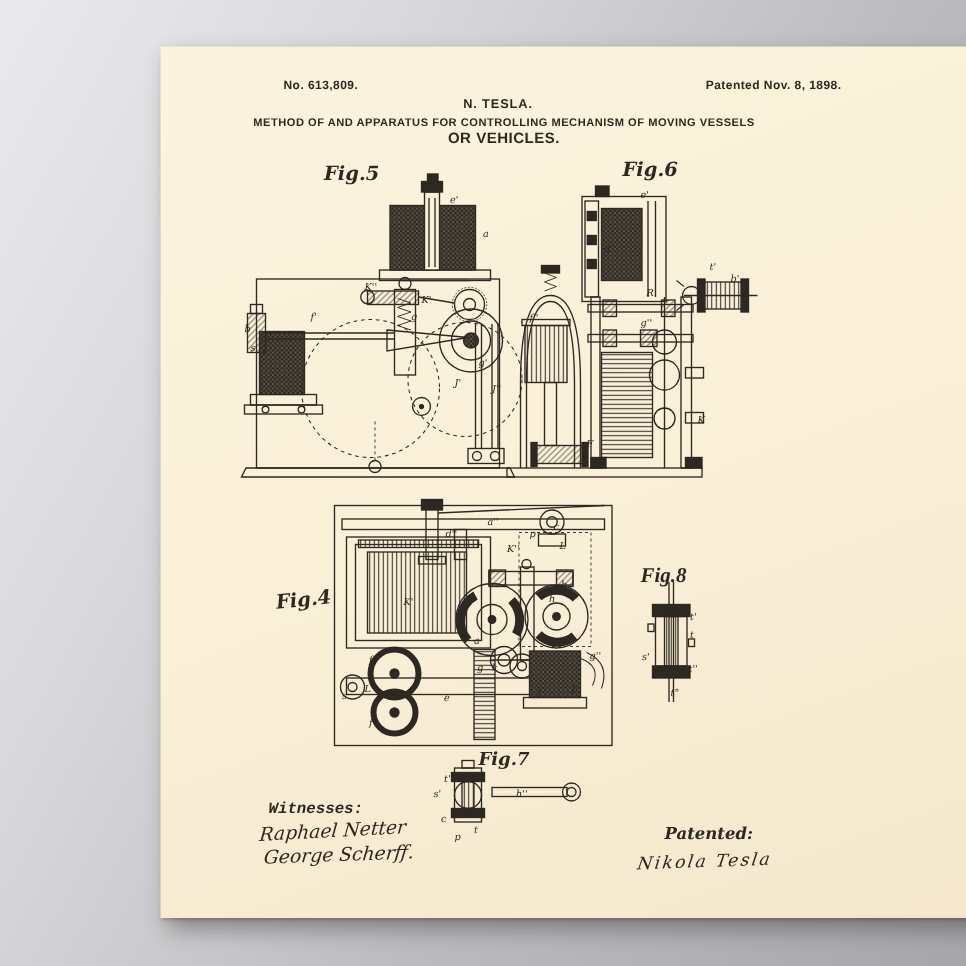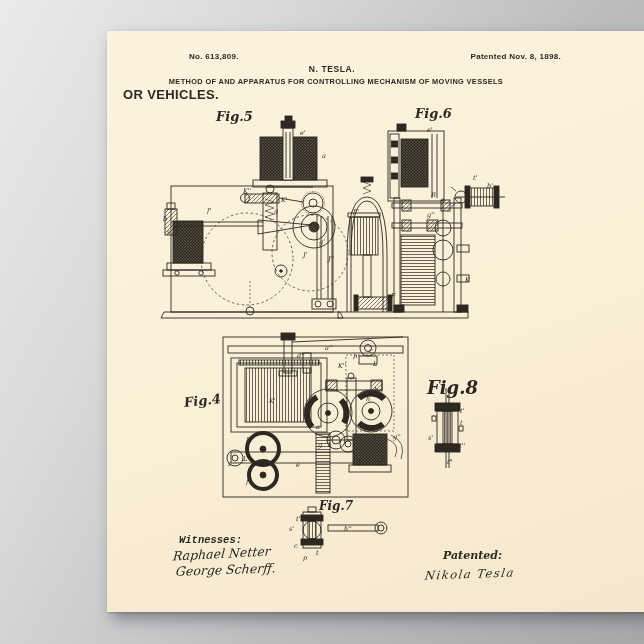--- a/index.html
+++ b/index.html
@@ -14,26 +14,26 @@
     position:absolute;left:107px;top:31px;width:546px;height:581px;
     background:linear-gradient(160deg,#fcf3df 0%,#faf0d8 50%,#f4e7cc 100%);
     box-shadow:5px 7px 14px rgba(50,50,55,0.45), 1px 1px 2px rgba(80,70,55,0.35);
     color:#2d2821;
   }
   .abs{position:absolute;white-space:nowrap;}
   .hdr-num{left:82px;top:21px;font-size:8px;font-weight:bold;letter-spacing:0.3px;}
   .hdr-date{right:92px;top:21px;font-size:8px;font-weight:bold;letter-spacing:0.3px;text-align:center;}
   .hdr-center{left:0;top:33px;width:450px;text-align:center;font-size:8.5px;font-weight:bold;letter-spacing:0.6px;}
   .hdr-title{left:0;top:46px;width:458px;text-align:center;font-size:7.4px;font-weight:bold;letter-spacing:0.35px;}
-  .hdr-title2{left:0;top:56px;width:458px;font-size:13px;font-weight:bold;letter-spacing:0.35px;margin-left:16px;}
+  .hdr-title2{left:0;top:56px;width:458px;text-align:center;font-size:10px;font-weight:bold;letter-spacing:0.35px;}
   .figlabel{font-family:"DejaVu Serif",serif;font-style:italic;font-weight:bold;color:#2d2821;}
   .fl5{left:109px;top:78px;font-size:13px;}
   .fl6{left:308px;top:75px;font-size:13px;}
   .fl4{left:77px;top:362px;font-size:13px;transform:rotate(-6deg);}
-  .fl8{left:320px;top:346px;font-size:18px;}
+  .fl8{left:320px;top:346px;font-size:14px;font-family:Liberation Serif, serif;}
   .fl7{left:212px;top:468px;font-size:12px;}
   .art{position:absolute;left:0;top:0;width:464px;height:581px;}
   .ref-layer{position:absolute;left:0;top:0;width:464px;height:581px;pointer-events:none;}
   .ref-label{position:absolute;font-family:"DejaVu Serif",serif;font-style:italic;font-size:6.5px;color:#2d2821;line-height:1;}
   .witnesses{left:72px;top:503px;font-family:Liberation Mono, monospace;font-style:italic;font-weight:bold;font-size:10.5px;}
   .sig{font-family:"DejaVu Serif",serif;font-style:italic;color:#2b2620;}
   .w1{left:66px;top:515px;font-size:12.5px;transform:rotate(-3deg) skewX(-8deg);}
   .w2{left:69px;top:531px;font-size:12.5px;transform:rotate(-2deg) skewX(-8deg);}
   .inventor{left:336px;top:518px;font-family:"DejaVu Serif",serif;font-style:italic;font-weight:bold;font-size:11px;}
   .isig{left:318px;top:536px;font-size:11.5px;letter-spacing:1.5px;transform:rotate(-2deg) skewX(-10deg);}

